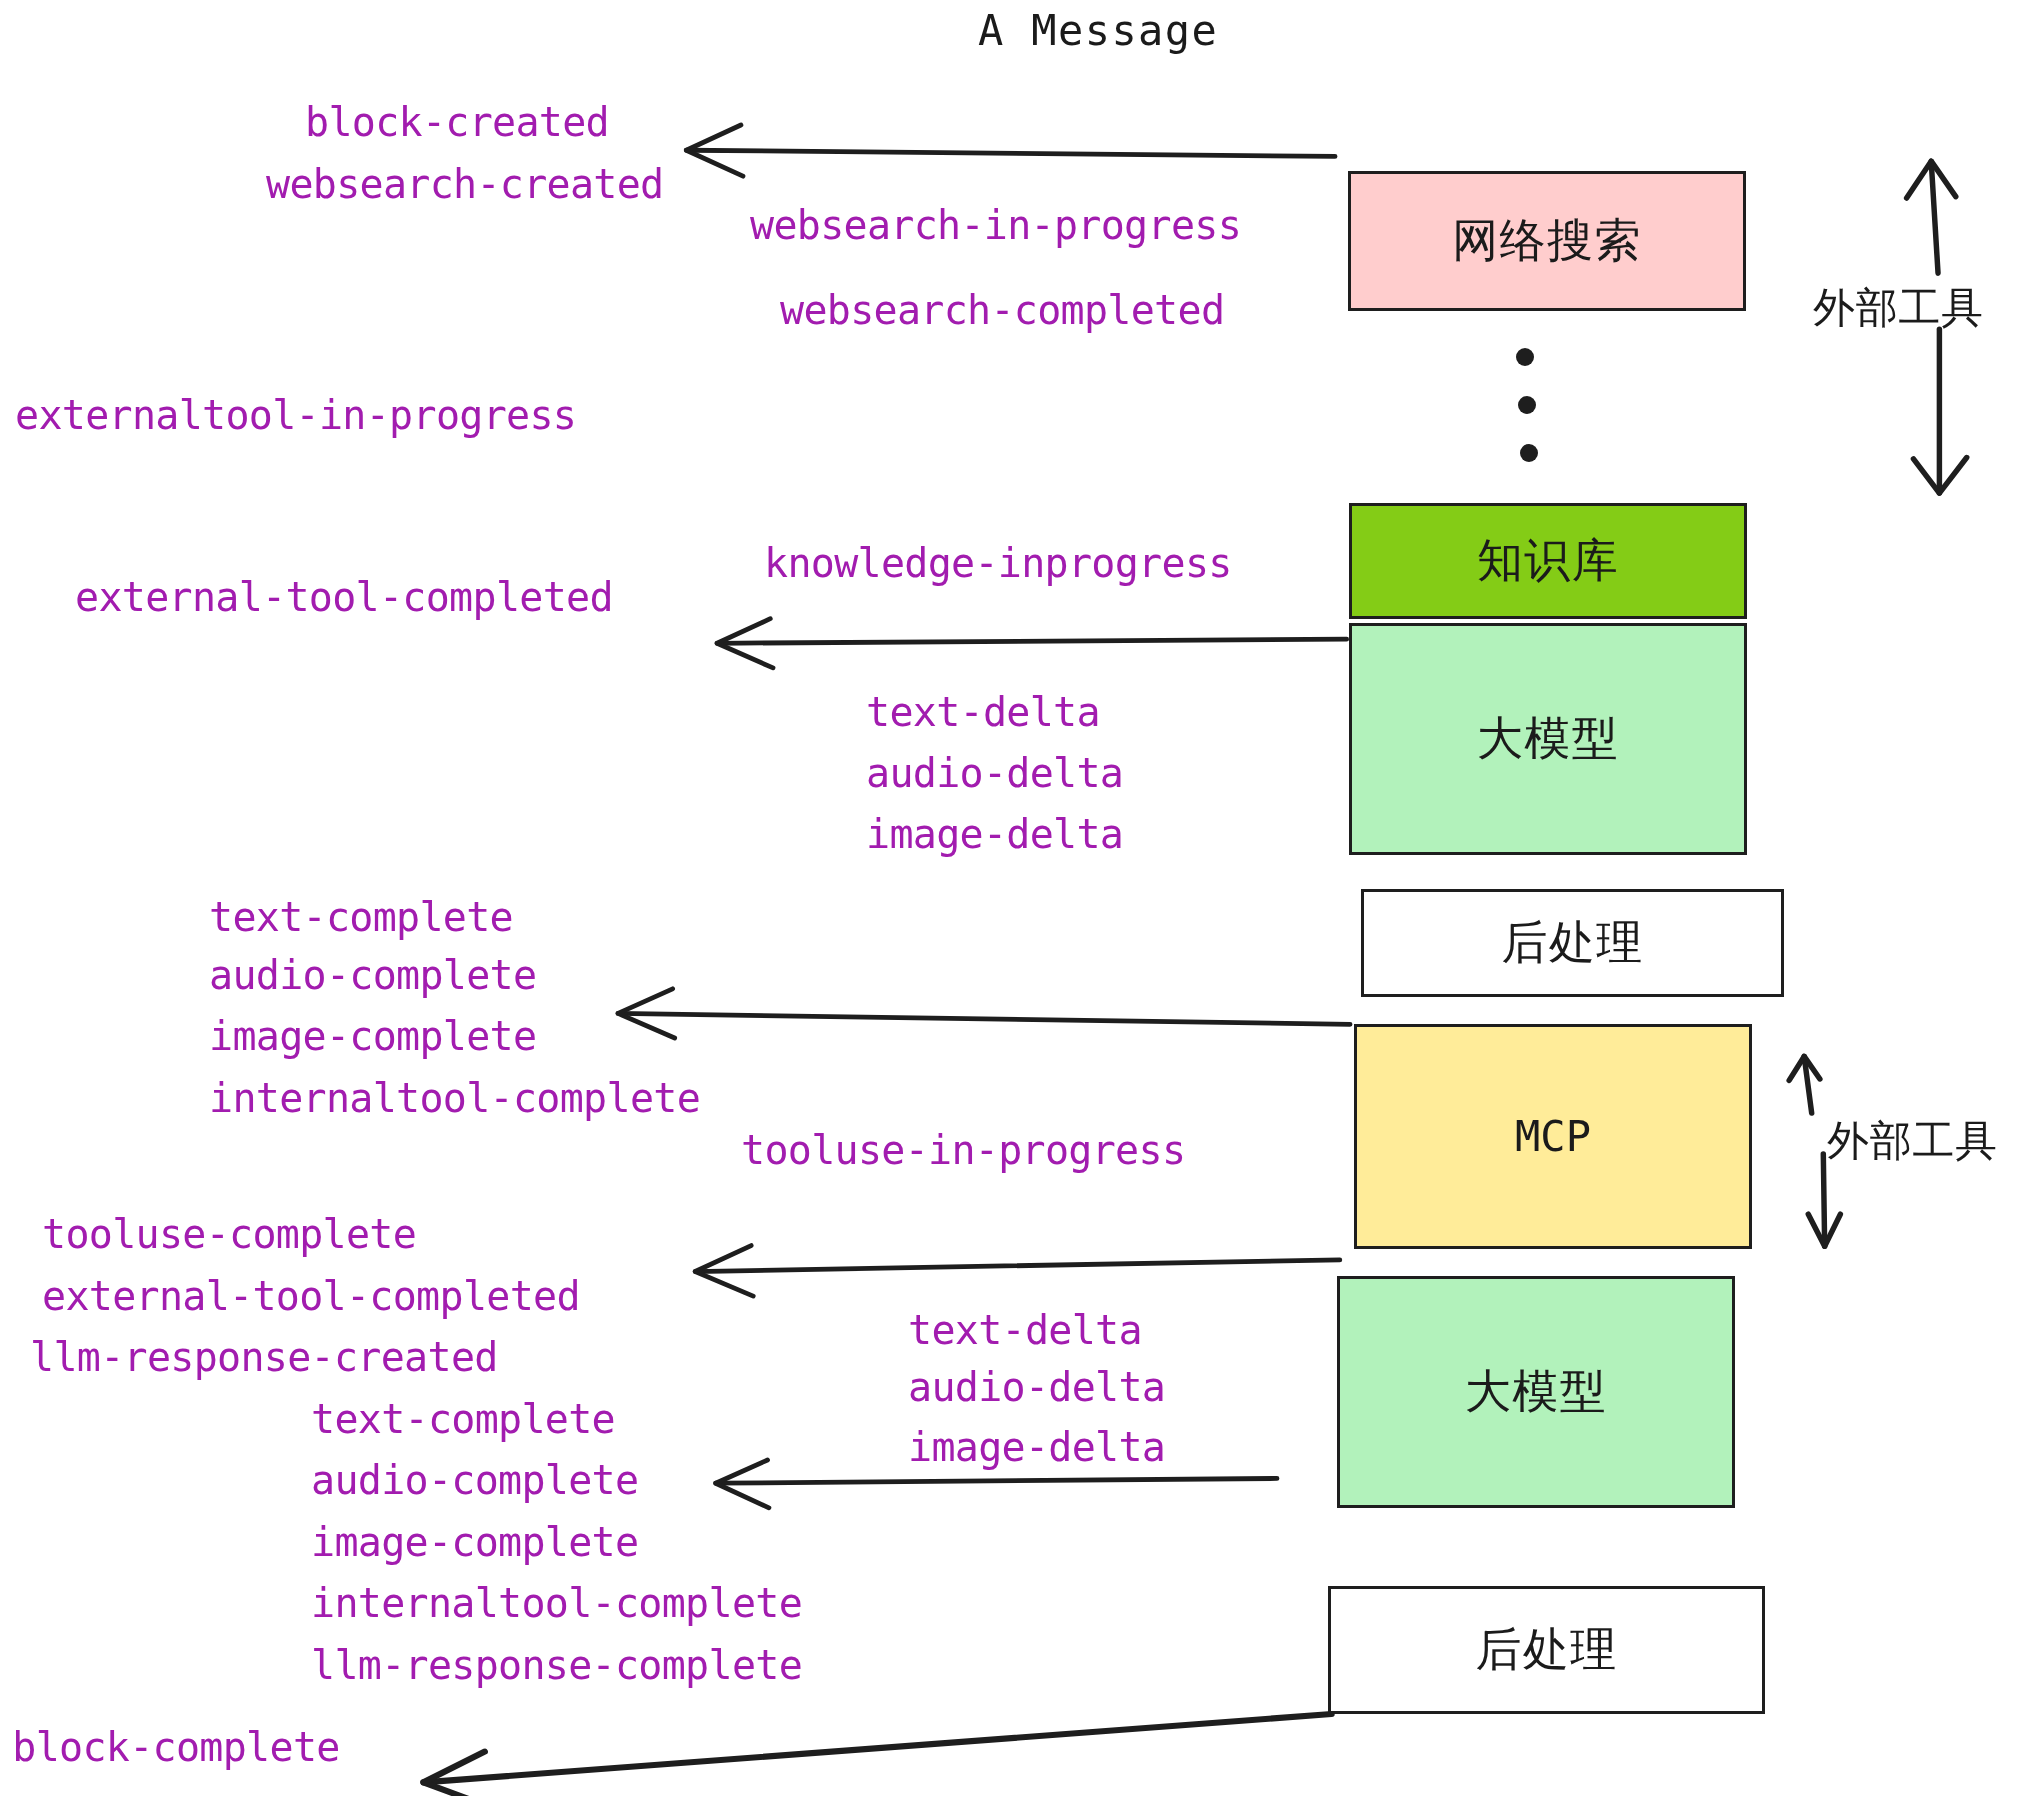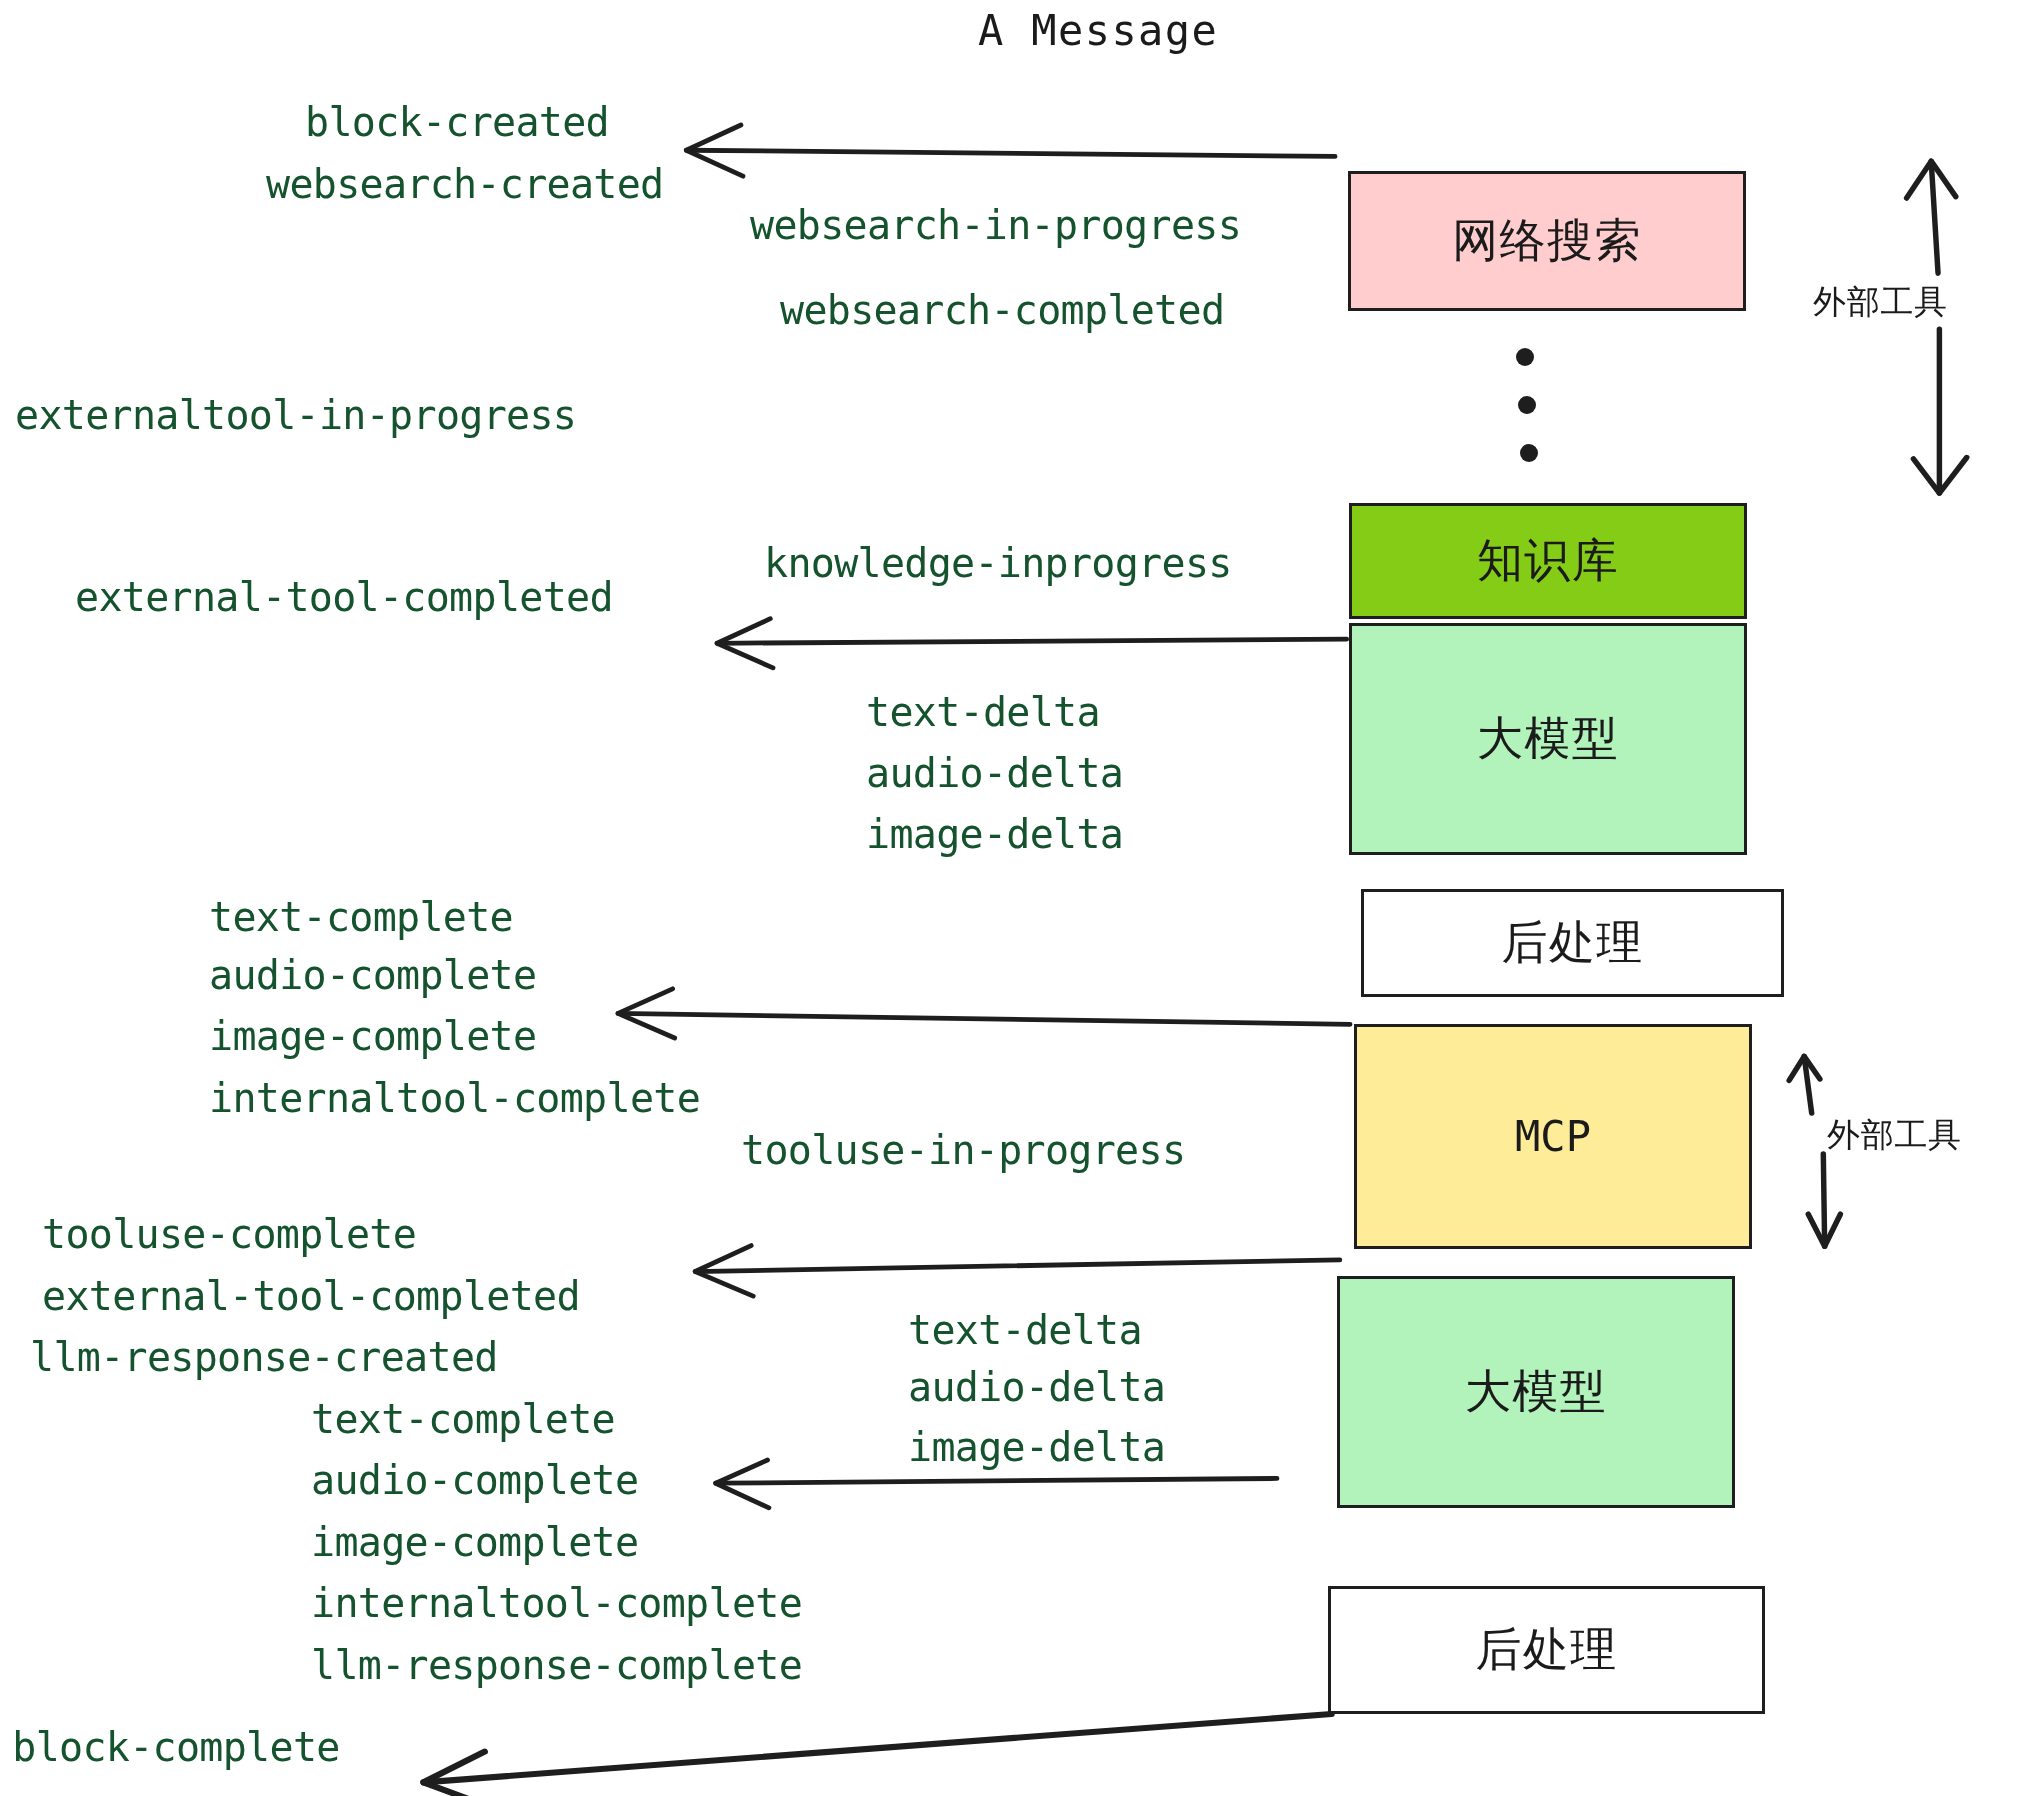--- a/index.html
+++ b/index.html
@@ -12,21 +12,21 @@
   }
   #stage {
     position: relative;
     width: 2035px;
     height: 1796px;
     background: #ffffff;
     overflow: hidden;
   }
   .lbl {
     position: absolute;
-    color: #14532d;
+    color: #a21caf;
     font-family: "DejaVu Sans Mono", "Liberation Mono", monospace;
     font-size: 40px;
     line-height: 1;
     white-space: nowrap;
     letter-spacing: -0.7px;
   }
   .title {
     position: absolute;
     font-family: "DejaVu Sans Mono", "Liberation Mono", monospace;
     font-size: 42px;
@@ -63,21 +63,21 @@
   svg.overlay {
     position: absolute;
     left: 0; top: 0;
     width: 2035px;
     height: 1796px;
     pointer-events: none;
   }
   .sidelabel {
     position: absolute;
     font-family: "DejaVu Sans", "Liberation Sans", sans-serif;
-    font-size: 33px;
+    font-size: 42px;
     color: #1b1b1b;
     white-space: nowrap;
     letter-spacing: 0.7px;
   }
 </style>
 </head>
 <body>
 
 <div id="stage">
 

